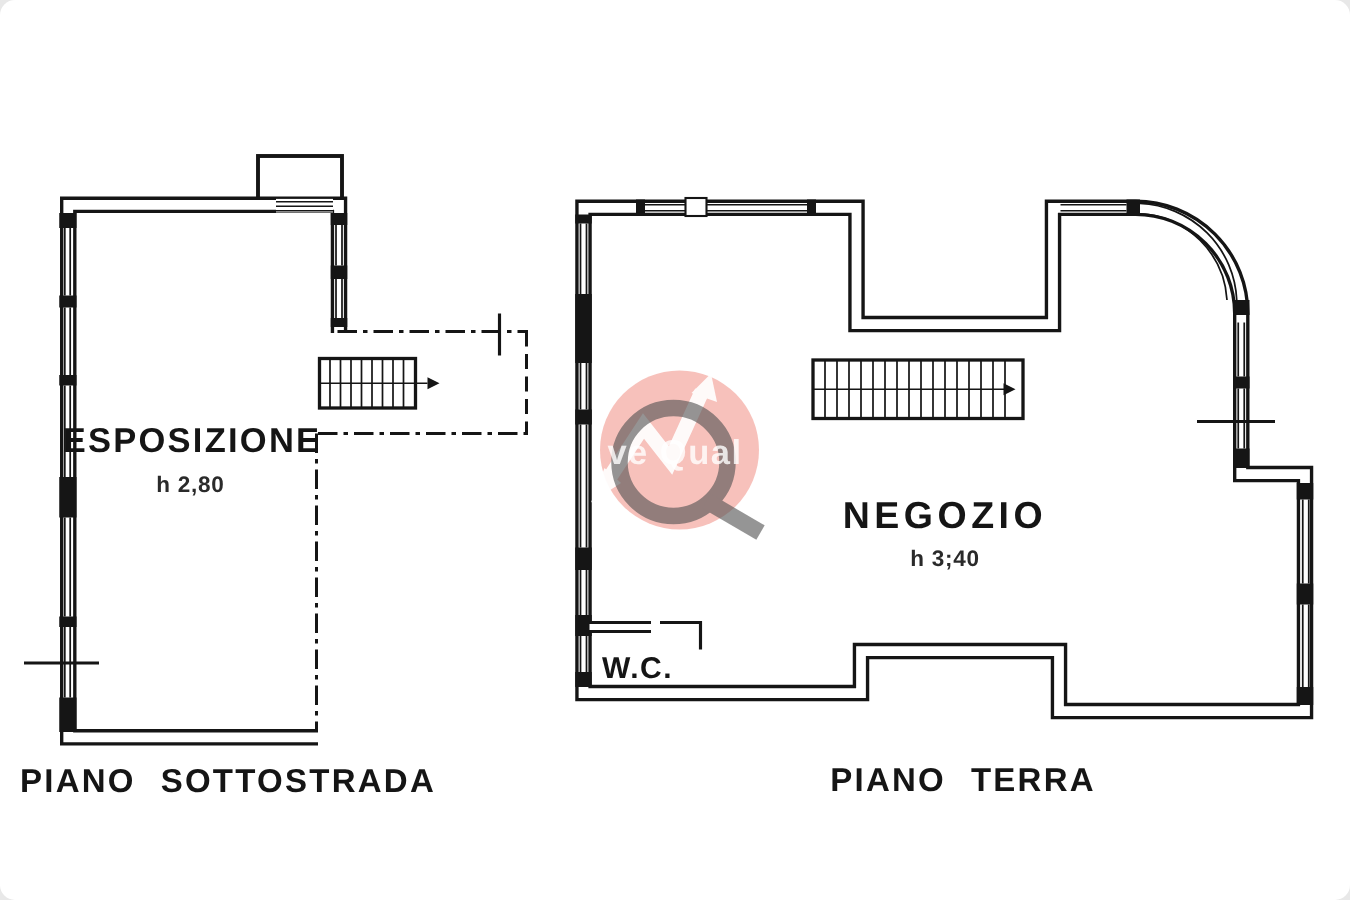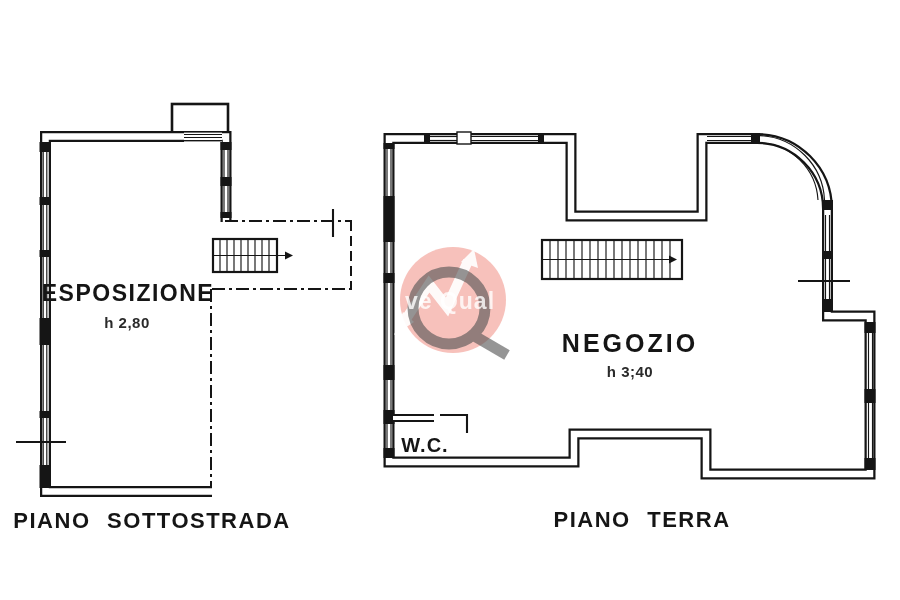--- a/index.html
+++ b/index.html
@@ -1,18 +1,18 @@
 <!DOCTYPE html>
 <html><head>
 <meta charset="utf-8">
 <style>
   html,body{margin:0;padding:0;background:#e8e8e8;}
   .page{
     position:relative;width:900px;height:600px;background:#ffffff;
-    overflow:hidden;font-family:"Liberation Sans", sans-serif;
+    overflow:hidden;font-family:"Liberation Sans", sans-serif;border-radius:10px;
   }
   svg{position:absolute;left:0;top:0;}
   .wall-black{stroke:#151515;stroke-width:11;fill:none;stroke-linejoin:miter;stroke-linecap:butt;}
   .wall-white{stroke:#ffffff;stroke-width:6.5;fill:none;stroke-linejoin:miter;stroke-linecap:butt;}
   .thin{stroke:#151515;stroke-width:1.15;fill:none;}
   .med{stroke:#151515;stroke-width:2.1;fill:none;}
   .pier{fill:#151515;}
   .dashdot{stroke:#151515;stroke-width:2;fill:none;stroke-dasharray:13 4 3 4;}
   .dashed{stroke:#151515;stroke-width:2;fill:none;stroke-dasharray:10 5;}
   .room-title{font-size:23px;font-weight:700;letter-spacing:1.5px;fill:#151515;}

